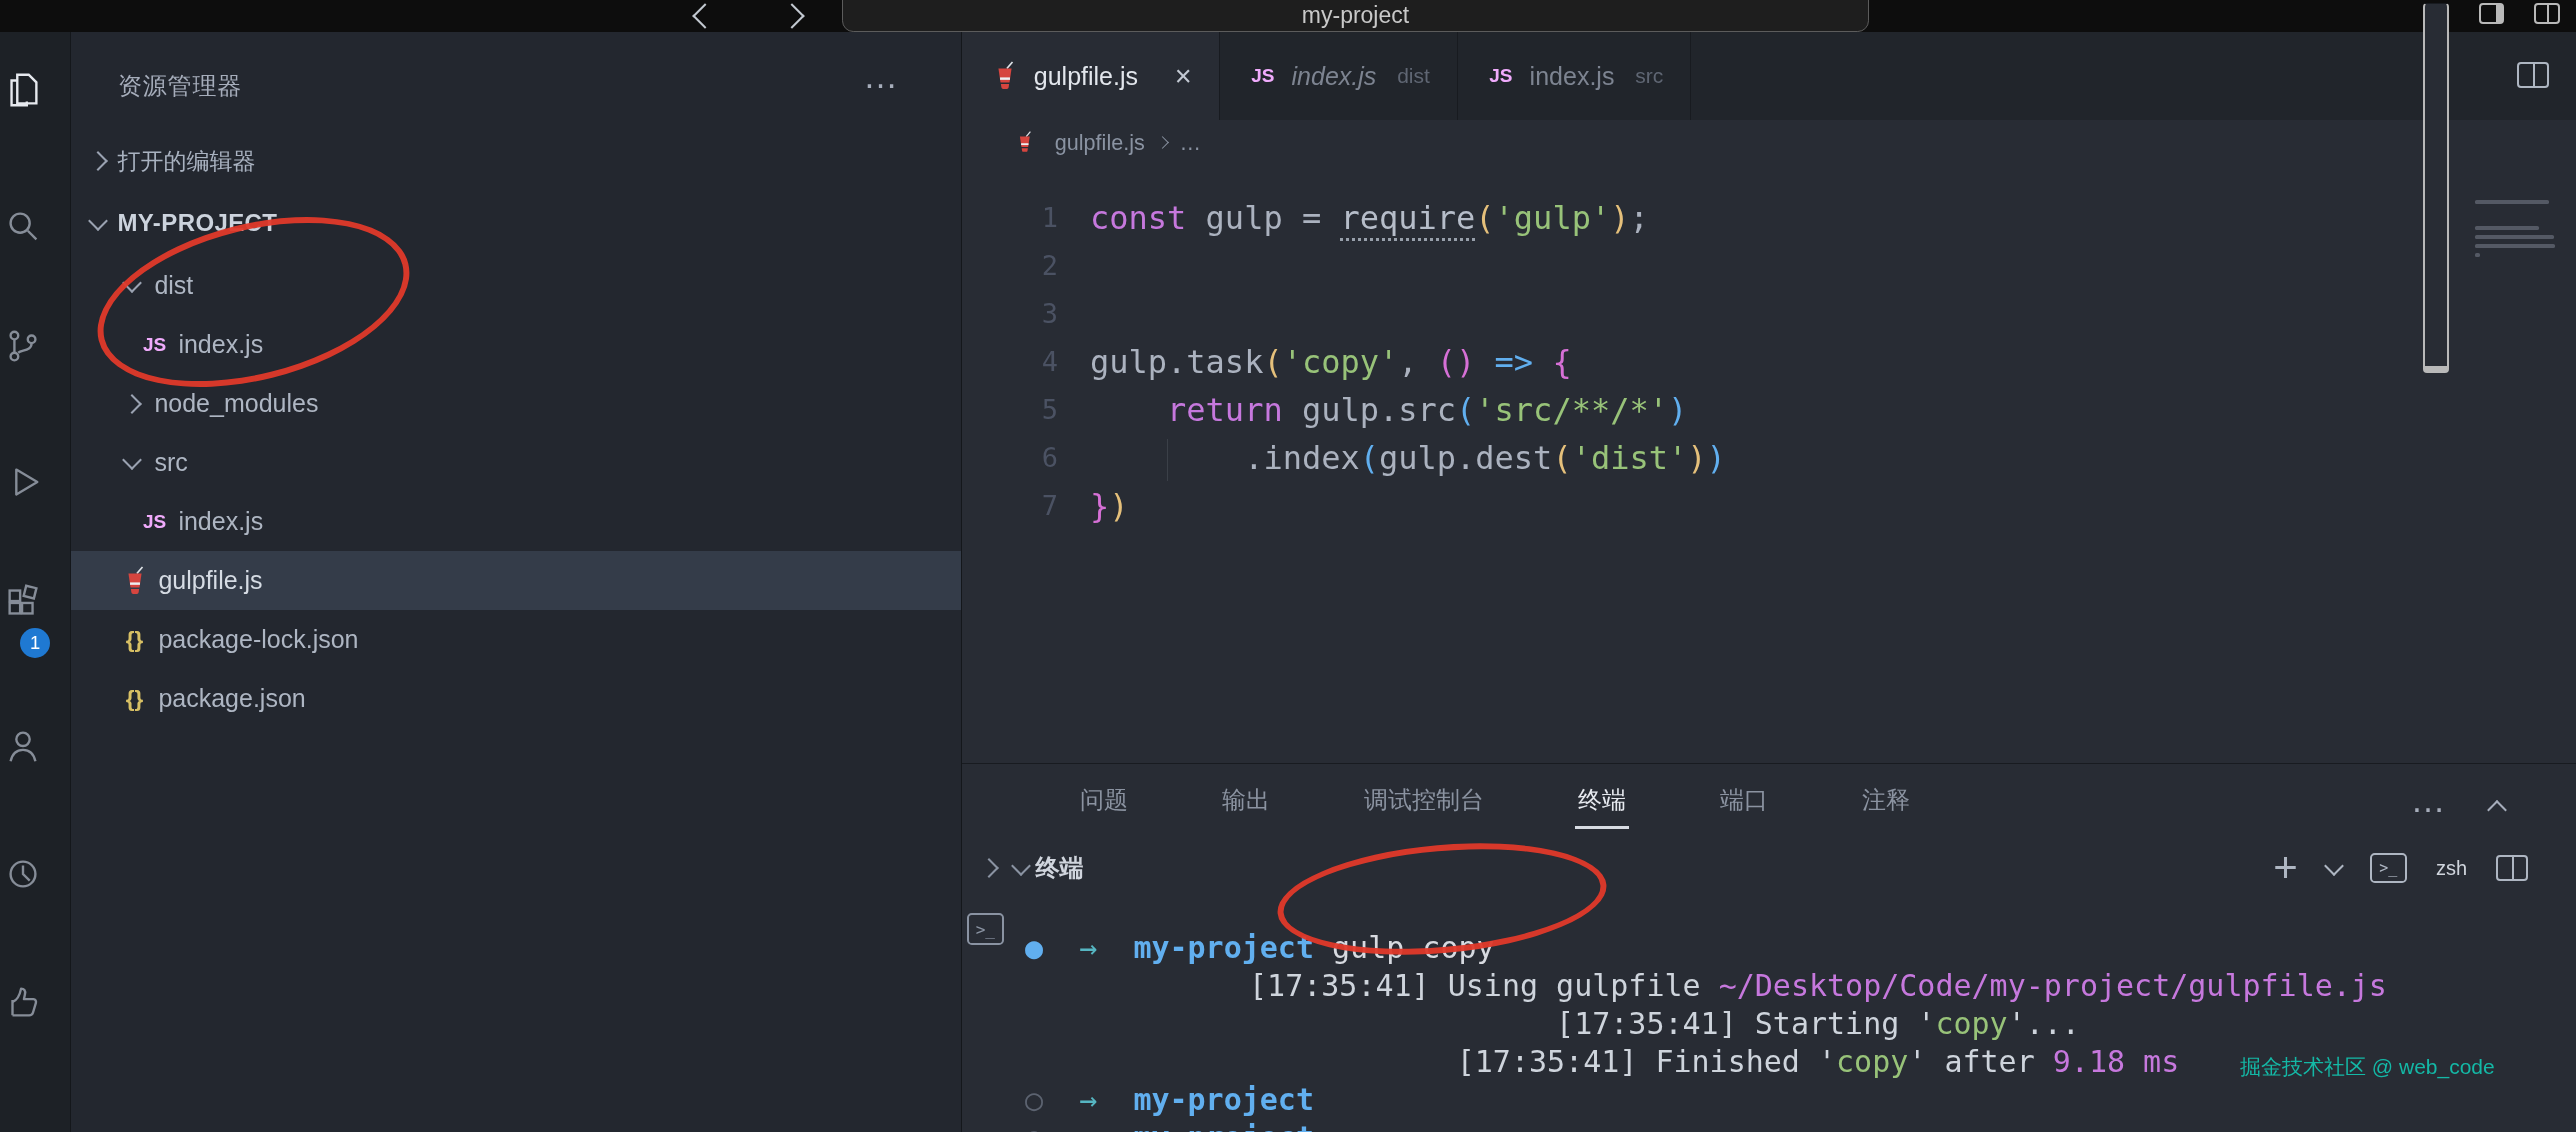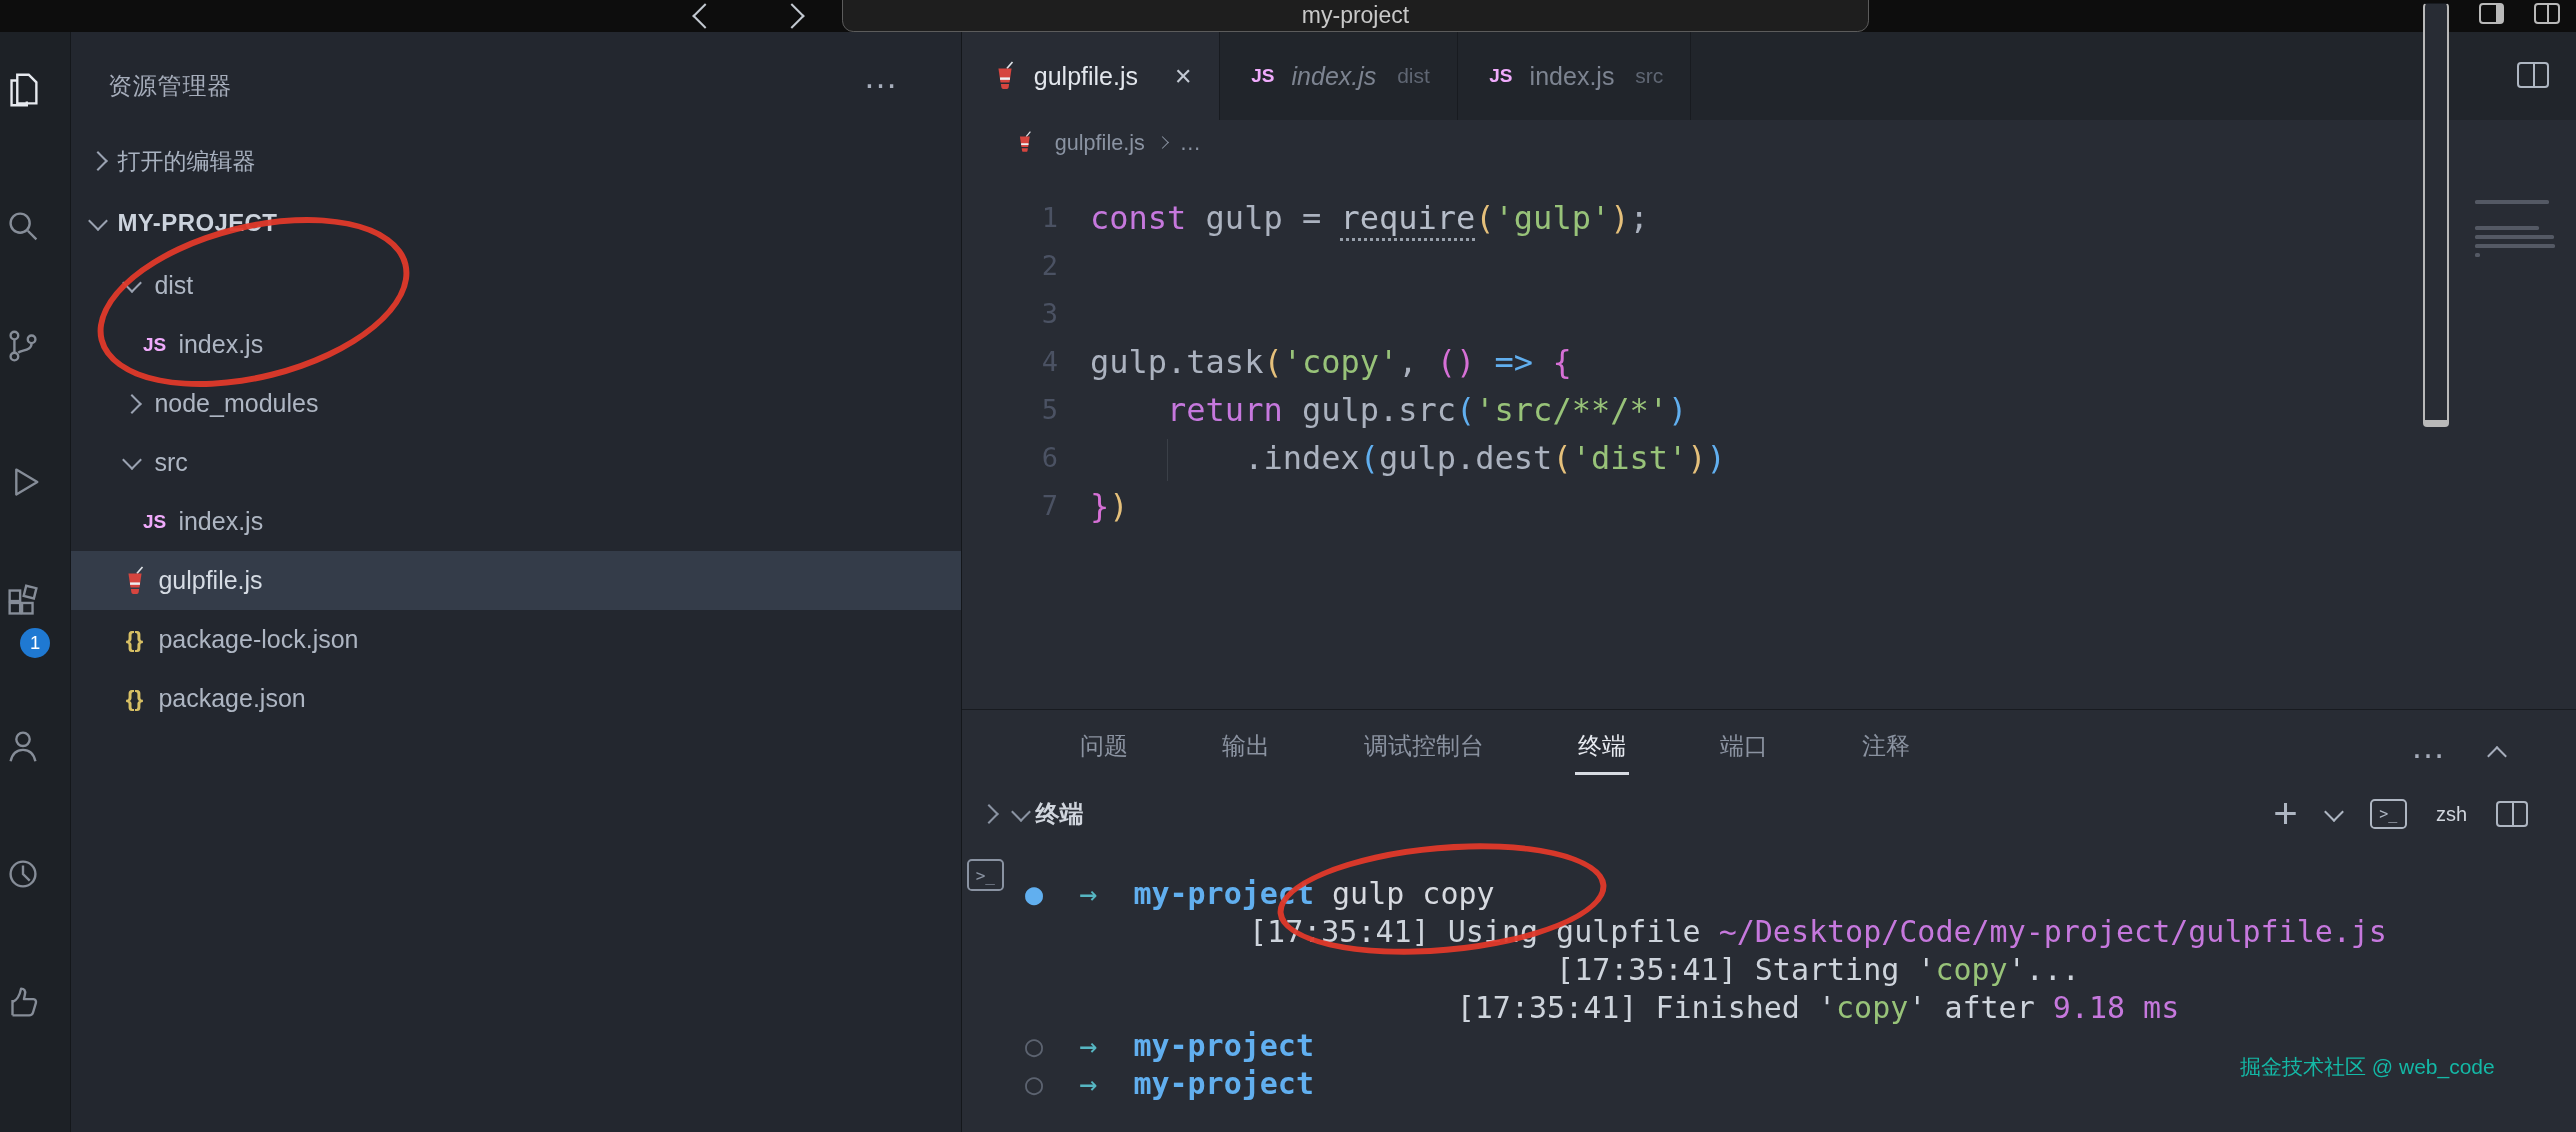--- a/index.html
+++ b/index.html
@@ -28,21 +28,21 @@
   .main{position:absolute;top:32px;left:0;right:0;bottom:0;display:flex;}
   .activitybar{width:70px;background:#1d2126;position:relative;overflow:hidden;border-right:0.8px solid #14171b;flex:none;}
   .ab-icon{position:absolute;left:1.6px;width:42px;height:42px;color:#868d98;}
   .ab-icon.active{color:#e6e9ee;}
   .ab-icon svg{width:42px;height:42px;}
   .ab-badge{position:absolute;left:20px;top:596px;width:30px;height:30px;border-radius:50%;background:#1f79d2;
             color:#fff;font-size:18.4px;display:flex;align-items:center;justify-content:center;z-index:2;}
 
   
   .sidebar{width:890px;background:#23272f;position:relative;border-right:0.8px solid #14171b;flex:none;}
-  .sb-title{position:absolute;left:37px;top:38px;font-size:24px;color:#a6adbb;letter-spacing:0.8px;}
+  .sb-title{position:absolute;left:47px;top:38px;font-size:24px;color:#a6adbb;letter-spacing:0.8px;}
   .sb-more{position:absolute;left:792px;top:24px;font-size:35px;color:#a6adbb;letter-spacing:2.4px;}
   .sb-row{position:absolute;left:0;right:0;height:50px;display:flex;align-items:center;color:#a9b2c0;font-size:23px;}
   .sb-open{top:104px;}
   .sb-proj{top:166px;font-weight:bold;color:#ccd3dd;font-size:24px;letter-spacing:0.4px;}
   .chevbox{width:32px;display:inline-flex;justify-content:center;align-items:center;color:#9aa2b1;flex:none;}
   .sb-row .chevbox{margin-left:11.2px;margin-right:3.2px;}
   #tree{position:absolute;top:224px;left:0;right:0;}
   .tree-row{height:59px;display:flex;align-items:center;font-size:25px;color:#aeb6c3;}
   .tree-row.selected{background:#343c49;color:#d6dce4;}
   .tree-label{margin-left:6.4px;white-space:nowrap;}
@@ -79,21 +79,21 @@
   .tk-p1{color:#e5c07b;}
   .tk-p2{color:#d670d6;}
   .tk-p3{color:#61afef;}
   .tk-op{color:#61afef;}
   .tk-fn{color:#b6bdc9;border-bottom:3.2px dotted #98a0ab;padding-bottom:0.8px;}
   .indent-guide{position:absolute;left:77px;top:4.8px;height:42px;border-left:1.6px solid #3b4048;}
   .minimap{position:absolute;right:12.8px;top:35px;width:88px;}
   .mm-bar{height:4px;margin-bottom:4.8px;background:#79808c;opacity:.55;border-radius:1.6px;}
 
   
-  .panel{height:424px;border-top:1.6px solid #181b20;position:relative;background:#282c34;flex:none;box-sizing:border-box;}
+  .panel{height:370px;border-top:1.6px solid #181b20;position:relative;background:#282c34;flex:none;box-sizing:border-box;}
   .panel-tabs{height:72px;display:flex;align-items:center;padding-left:118px;gap:94px;font-size:24px;color:#8b93a1;}
   .panel-tab{position:relative;padding:4.8px 0;}
   .panel-tab.active{color:#e7eaf0;}
   .panel-tab.active::after{content:'';position:absolute;left:-3.2px;right:-3.2px;bottom:-8px;border-bottom:3.2px solid #d7dbe2;}
   .panel-more{position:absolute;right:128px;top:16px;font-size:35px;color:#a6adbb;letter-spacing:2.4px;}
   .panel-collapse{position:absolute;right:72px;top:34px;color:#a6adbb;}
   .term-header{height:64px;display:flex;align-items:center;position:relative;color:#8a93a2;}
   .term-header .lead{margin-left:20px;}
   .term-title{font-size:24px;font-weight:bold;color:#d0d5dd;margin-left:8px;}
   .term-controls{position:absolute;right:48px;top:0;height:64px;display:flex;align-items:center;gap:29px;color:#aeb6c2;}

